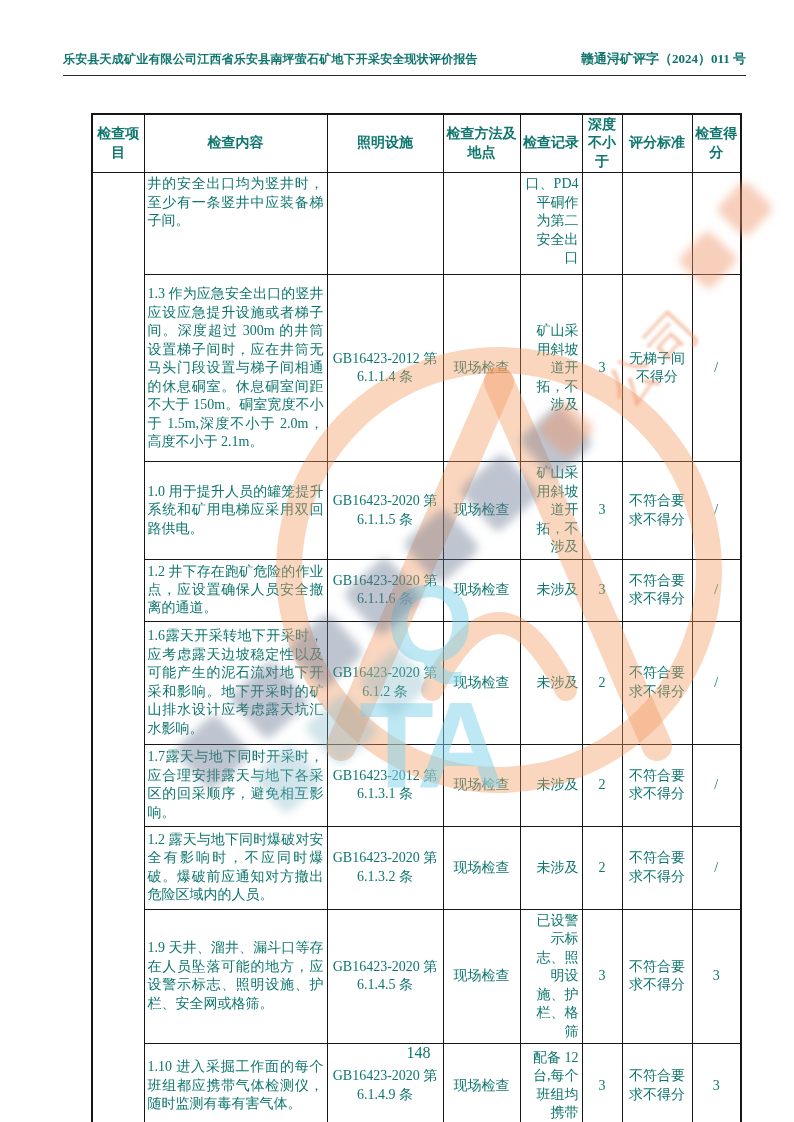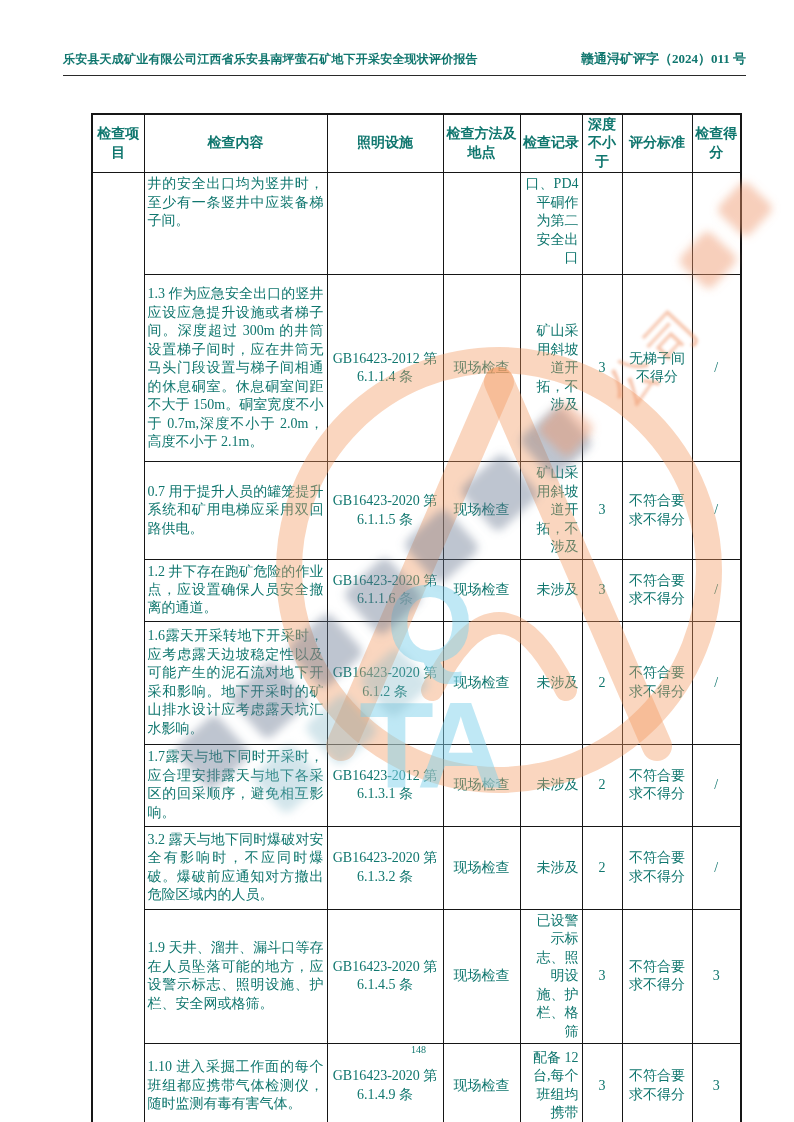--- a/index.html
+++ b/index.html
@@ -31,21 +31,21 @@
   }
   table.audit{border:2px solid #161616;}
   table.audit th{font-weight:bold;text-align:center;padding:1px 1px;}
   td.c-content{text-align:justify;padding:2px 5px;}
   td.c-center{text-align:center;padding:2px 2px;}
   td.c-record{text-align:right;padding:1px 2px;line-height:1.3;margin-left:29px;}
   tr.top-row td{vertical-align:top;}
   
   .page-number{
     position:absolute;left:0;right:0;top:1044px;
-    text-align:center;font-size:10px;padding-left:43px;
+    text-align:center;font-size:16px;padding-left:43px;
   }
   
   .watermark{
     position:absolute;left:0;top:0;width:794px;height:1122px;
     z-index:2;pointer-events:none;
   }
 </style>
 </head>
 <body>
 
@@ -82,30 +82,30 @@
       <td rowspan="10"></td>
       <td class="c-content">井的安全出口均为竖井时，至少有一条竖井中应装备梯子间。</td>
       <td class="c-center"></td>
       <td class="c-center"></td>
       <td class="c-record">口、PD4平硐作为第二安全出口</td>
       <td class="c-center"></td>
       <td class="c-center"></td>
       <td class="c-center"></td>
     </tr>
     <tr style="height:187px">
-      <td class="c-content">1.3 作为应急安全出口的竖井应设应急提升设施或者梯子间。深度超过 300m 的井筒设置梯子间时，应在井筒无马头门段设置与梯子间相通的休息硐室。休息硐室间距不大于 150m。硐室宽度不小于 0.7m,深度不小于 2.0m，高度不小于 2.1m。</td>
+      <td class="c-content">1.3 作为应急安全出口的竖井应设应急提升设施或者梯子间。深度超过 300m 的井筒设置梯子间时，应在井筒无马头门段设置与梯子间相通的休息硐室。休息硐室间距不大于 150m。硐室宽度不小于 1.5m,深度不小于 2.0m，高度不小于 2.1m。</td>
       <td class="c-center">GB16423-2012 第 6.1.1.4 条</td>
       <td class="c-center">现场检查</td>
       <td class="c-record">矿山采用斜坡道开拓，不涉及</td>
       <td class="c-center">3</td>
       <td class="c-center">无梯子间不得分</td>
       <td class="c-center">/</td>
     </tr>
     <tr style="height:75px">
-      <td class="c-content">0.7 用于提升人员的罐笼提升系统和矿用电梯应采用双回路供电。</td>
+      <td class="c-content">1.0 用于提升人员的罐笼提升系统和矿用电梯应采用双回路供电。</td>
       <td class="c-center">GB16423-2020 第 6.1.1.5 条</td>
       <td class="c-center">现场检查</td>
       <td class="c-record">矿山采用斜坡道开拓，不涉及</td>
       <td class="c-center">3</td>
       <td class="c-center">不符合要求不得分</td>
       <td class="c-center">/</td>
     </tr>
     <tr style="height:62px">
       <td class="c-content">1.2 井下存在跑矿危险的作业点，应设置确保人员安全撤离的通道。</td>
       <td class="c-center">GB16423-2020 第 6.1.1.6 条</td>
@@ -127,21 +127,21 @@
     <tr style="height:82px">
       <td class="c-content">1.7露天与地下同时开采时，应合理安排露天与地下各采区的回采顺序，避免相互影响。</td>
       <td class="c-center">GB16423-2012 第 6.1.3.1 条</td>
       <td class="c-center">现场检查</td>
       <td class="c-record">未涉及</td>
       <td class="c-center">2</td>
       <td class="c-center">不符合要求不得分</td>
       <td class="c-center">/</td>
     </tr>
     <tr style="height:83px">
-      <td class="c-content">3.2 露天与地下同时爆破对安全有影响时，不应同时爆破。爆破前应通知对方撤出危险区域内的人员。</td>
+      <td class="c-content">1.2 露天与地下同时爆破对安全有影响时，不应同时爆破。爆破前应通知对方撤出危险区域内的人员。</td>
       <td class="c-center">GB16423-2020 第 6.1.3.2 条</td>
       <td class="c-center">现场检查</td>
       <td class="c-record">未涉及</td>
       <td class="c-center">2</td>
       <td class="c-center">不符合要求不得分</td>
       <td class="c-center">/</td>
     </tr>
     <tr style="height:92px">
       <td class="c-content">1.9 天井、溜井、漏斗口等存在人员坠落可能的地方，应设警示标志、照明设施、护栏、安全网或格筛。</td>
       <td class="c-center">GB16423-2020 第 6.1.4.5 条</td>

